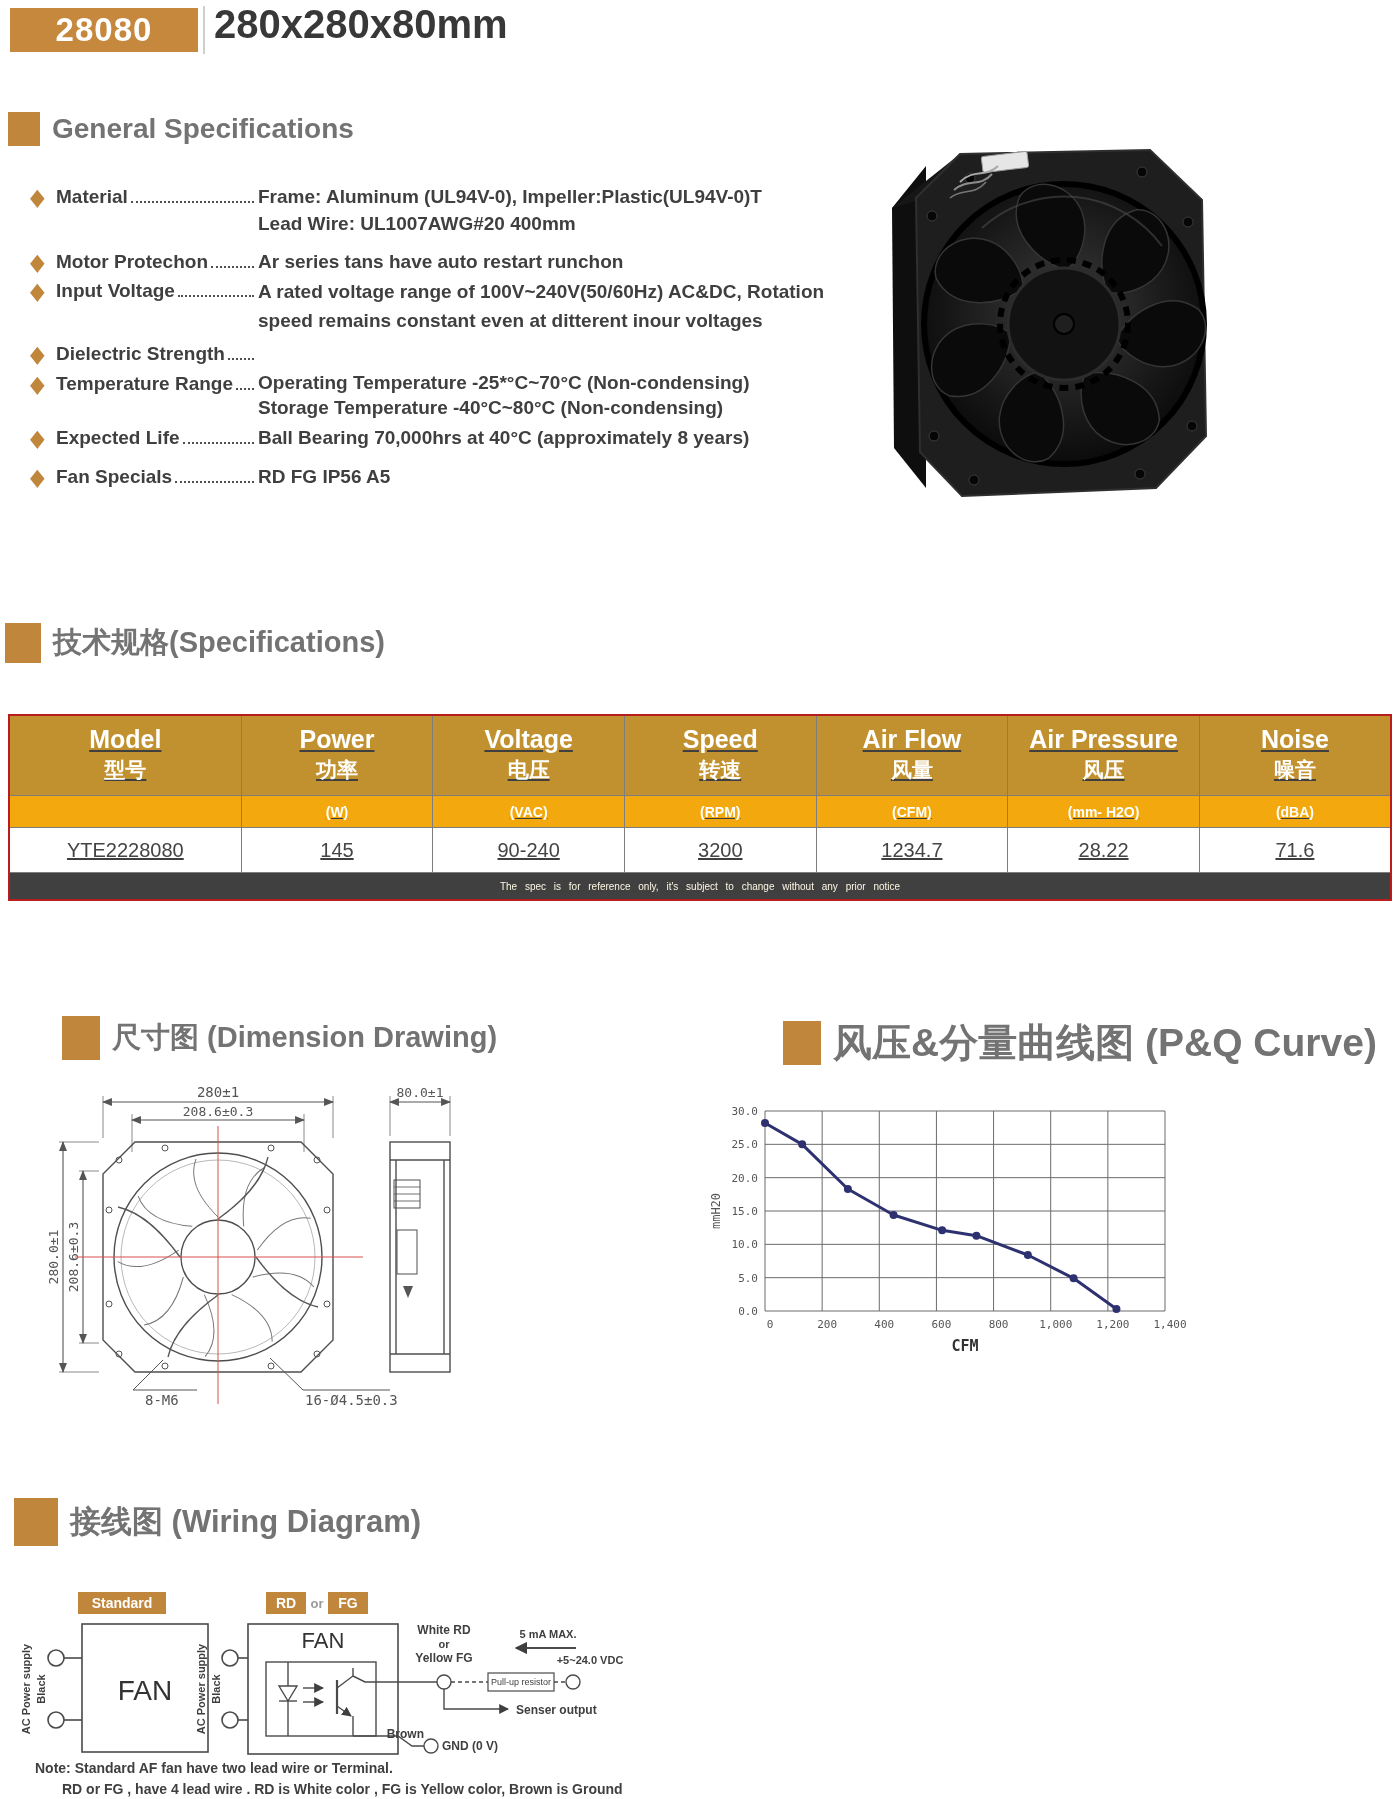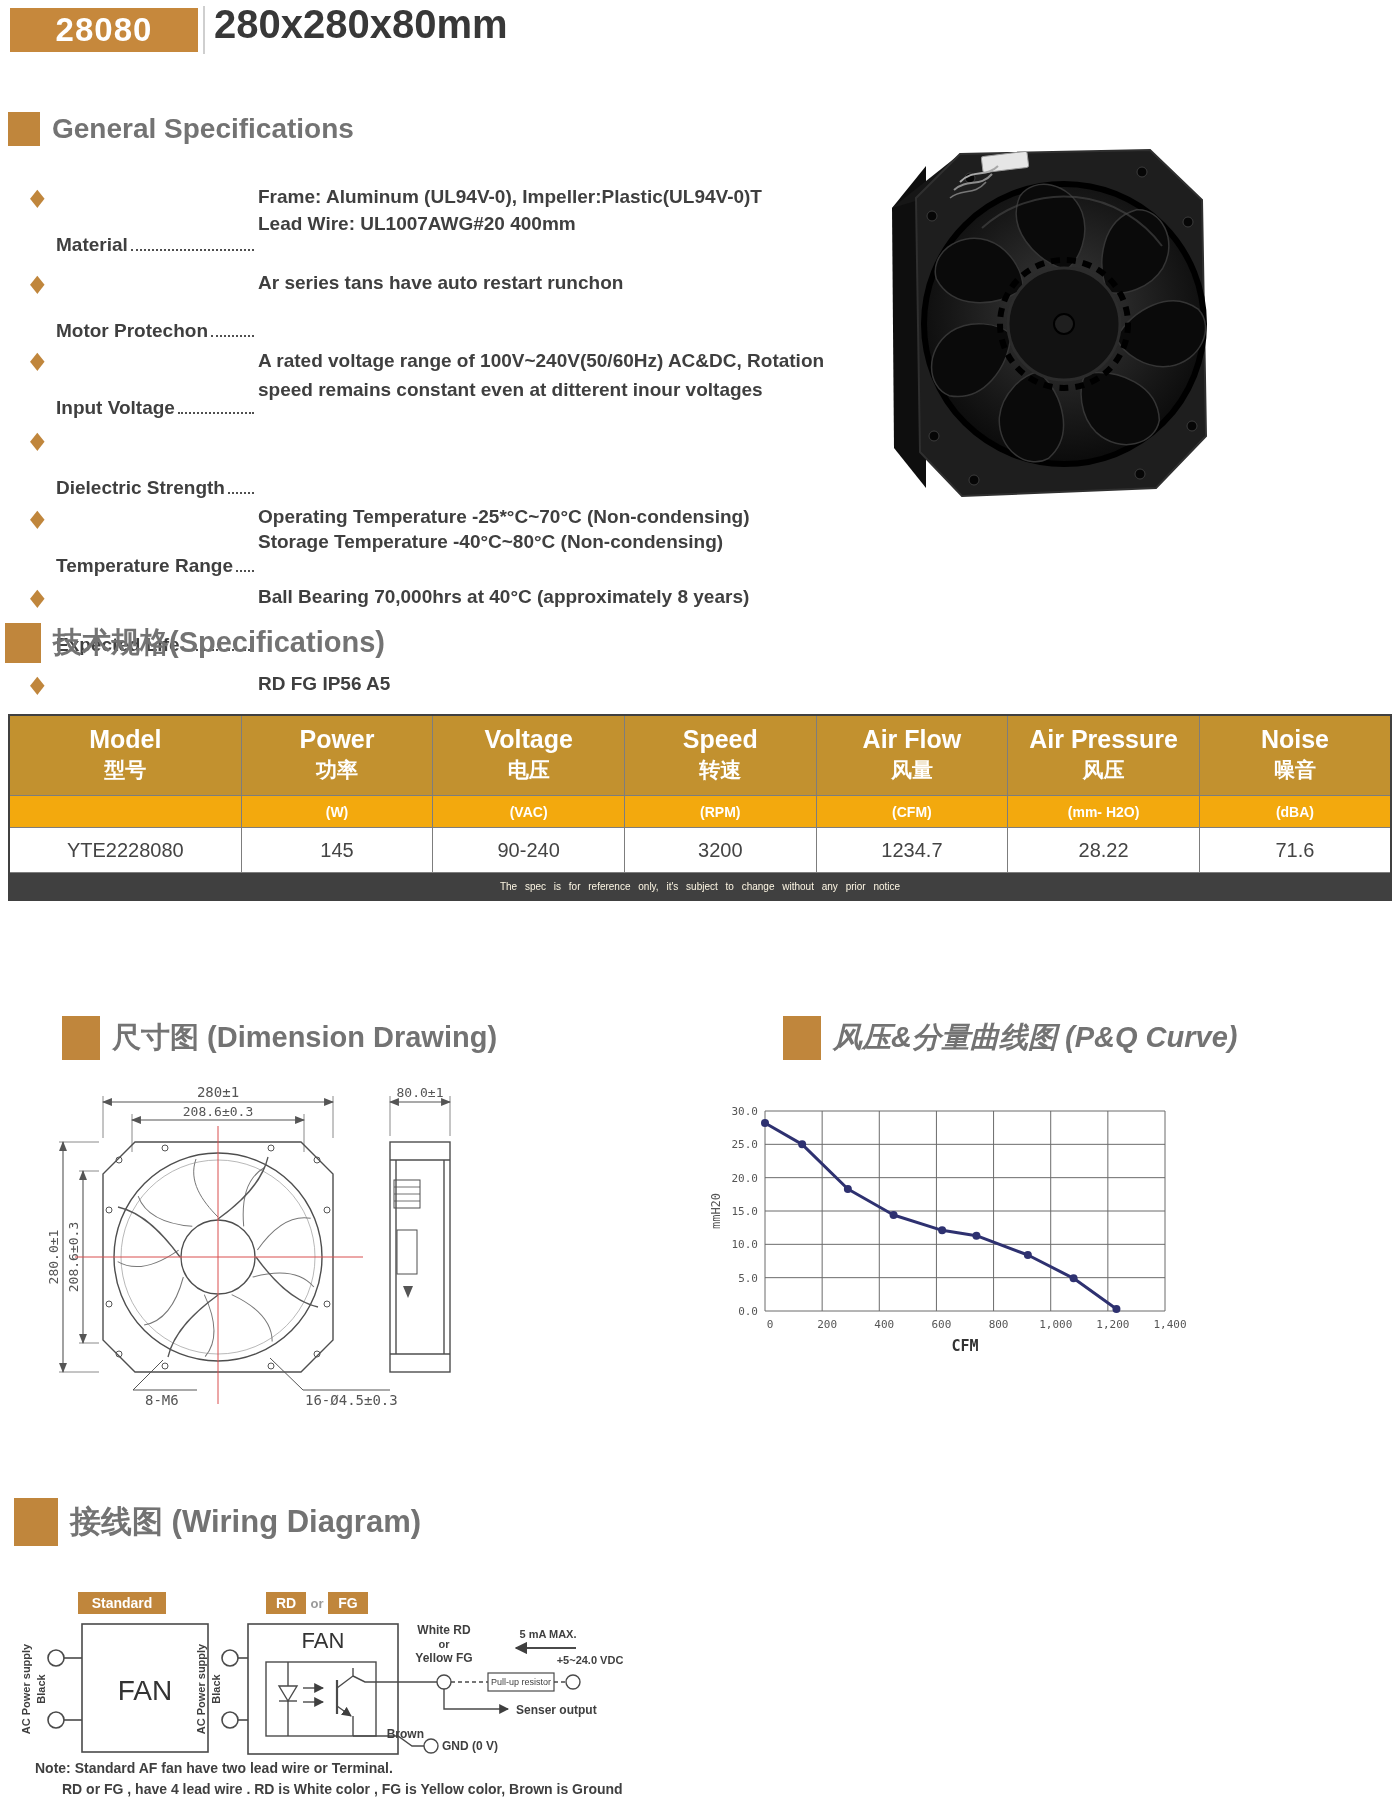--- a/index.html
+++ b/index.html
@@ -20,45 +20,45 @@
   #size-title{left:214px;top:2px;font-size:40px;font-weight:bold;color:#383838;}
   #header-divider{left:203px;top:6px;width:2px;height:48px;background:#cfcfcf;}
 
   
   .sec-head{display:flex;align-items:center;position:absolute;}
   .sec-head .sq{background:#c0863c;display:inline-block;margin-right:12px;}
   .sec-head .ttl{color:#737373;font-weight:bold;white-space:nowrap;}
   #gs-head{left:8px;top:112px;}   #gs-head .sq{width:32px;height:34px;}  #gs-head .ttl{font-size:28px;}
   #ts-head{left:5px;top:623px;}   #ts-head .sq{width:36px;height:40px;}  #ts-head .ttl{font-size:29px;}
   #dim-head{left:14px;top:1016px;padding-left:48px;}#dim-head .sq{width:38px;height:44px;} #dim-head .ttl{font-size:29px;}
-  #pq-head{left:783px;top:1016px;}#pq-head .sq{width:38px;height:44px;}  #pq-head .ttl{font-size:29px;font-style:italic;}
+  #pq-head{left:783px;top:1016px;}#pq-head .sq{width:38px;height:44px;}  #pq-head .ttl{font-size:39px;}
   #wir-head{left:14px;top:1498px;}#wir-head .sq{width:44px;height:48px;} #wir-head .ttl{font-size:31px;}
 
   
   #spec-list{left:30px;top:183px;width:870px;}
   .spec-item{display:flex;align-items:flex-start;margin-bottom:2px;}
   .spec-item .diamond{color:#c0863c;font-size:19px;line-height:27px;width:26px;
     transform:scaleY(1.25);transform-origin:center;flex:none;}
-  .spec-label{width:202px;flex:none;display:flex;align-items:flex-end;margin-top:48px;}
+  .spec-label{width:202px;flex:none;display:flex;align-items:flex-end;}
   .spec-label .txt{font-size:19px;font-weight:bold;line-height:27px;white-space:nowrap;}
   .spec-label .dots{flex:1;border-bottom:2px dotted #4f4f4f;margin:0 4px 7px 3px;}
   .spec-values{flex:1;}
   .spec-values div{font-size:19px;font-weight:bold;line-height:27px;color:#3f3f3f;}
   .spec-item.m-material{margin-bottom:11px;}
   .spec-item.m-input .spec-values div{line-height:29px;}
   .spec-item.m-input{margin-bottom:5px;}
   .spec-item.m-dielectric{margin-bottom:3px;}
   .spec-item.m-temp .spec-values div{line-height:25px;}
   .spec-item.m-temp{margin-bottom:4px;}
   .spec-item.m-life{margin-bottom:12px;}
 
   
   #spec-table{left:8px;top:714px;width:1384px;border-collapse:collapse;table-layout:fixed;}
   #spec-table th,#spec-table td{border:1px solid #7d7d7d;text-align:center;padding:0;}
-  #spec-table{border:2px solid #404040;}
+  #spec-table{border:2px solid #b91c1c;text-decoration:underline;}
   #spec-table th{background:#c2912f;color:#fff;padding:9px 0 11px 0;}
   #spec-table th .en{font-size:25px;font-weight:bold;display:block;}
   #spec-table th .cn{font-size:21px;font-weight:bold;display:block;margin-top:2px;}
   #spec-table td.unit{background:#f3a90d;color:#fff;font-weight:bold;font-size:14px;height:31px;}
   #spec-table td.val{background:#fff;color:#444;font-size:20px;height:44px;}
   #spec-table td.foot{background:#404040;color:#fdf6e3;font-size:10px;height:26px;word-spacing:5px;}
 
   
   .note-line{position:absolute;font-size:14px;font-weight:bold;color:#3f3f3f;white-space:nowrap;}
   #note1{left:35px;top:1760px;}

